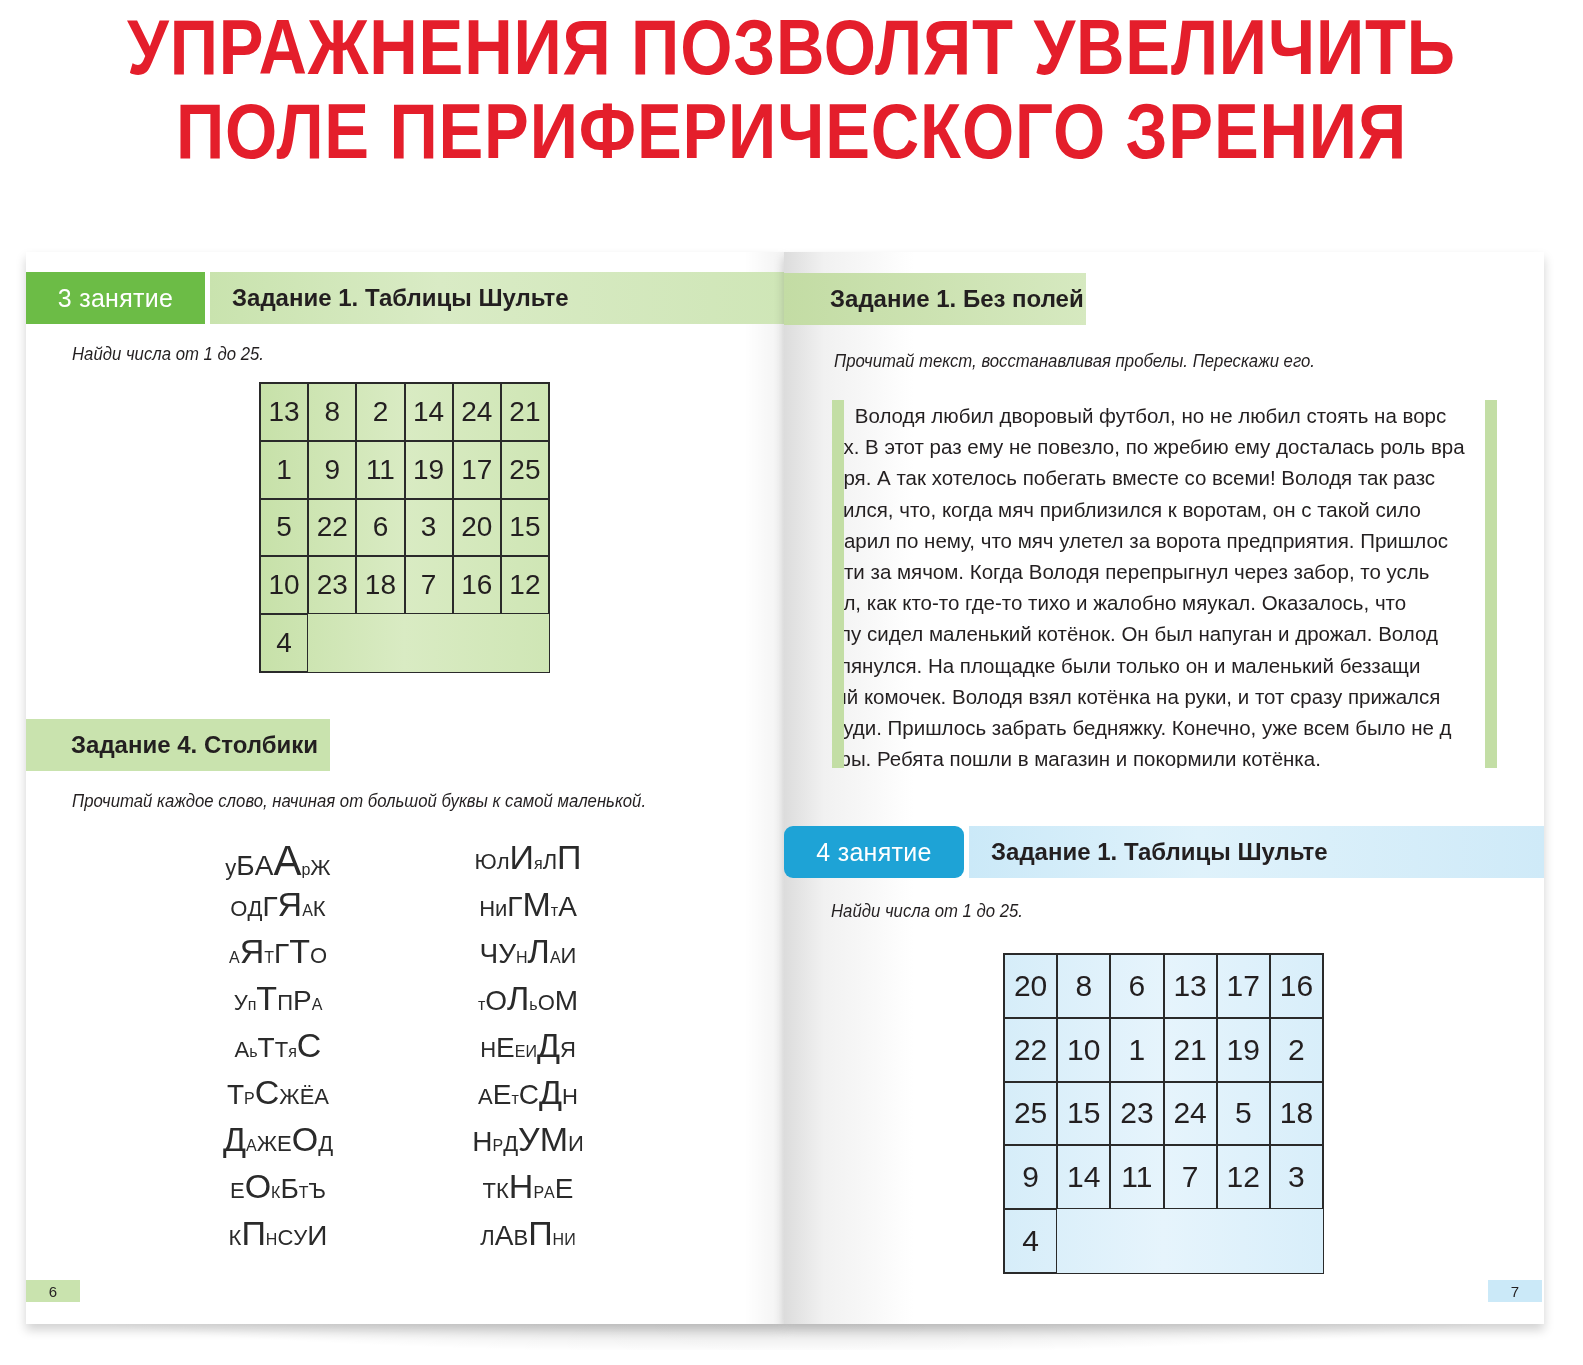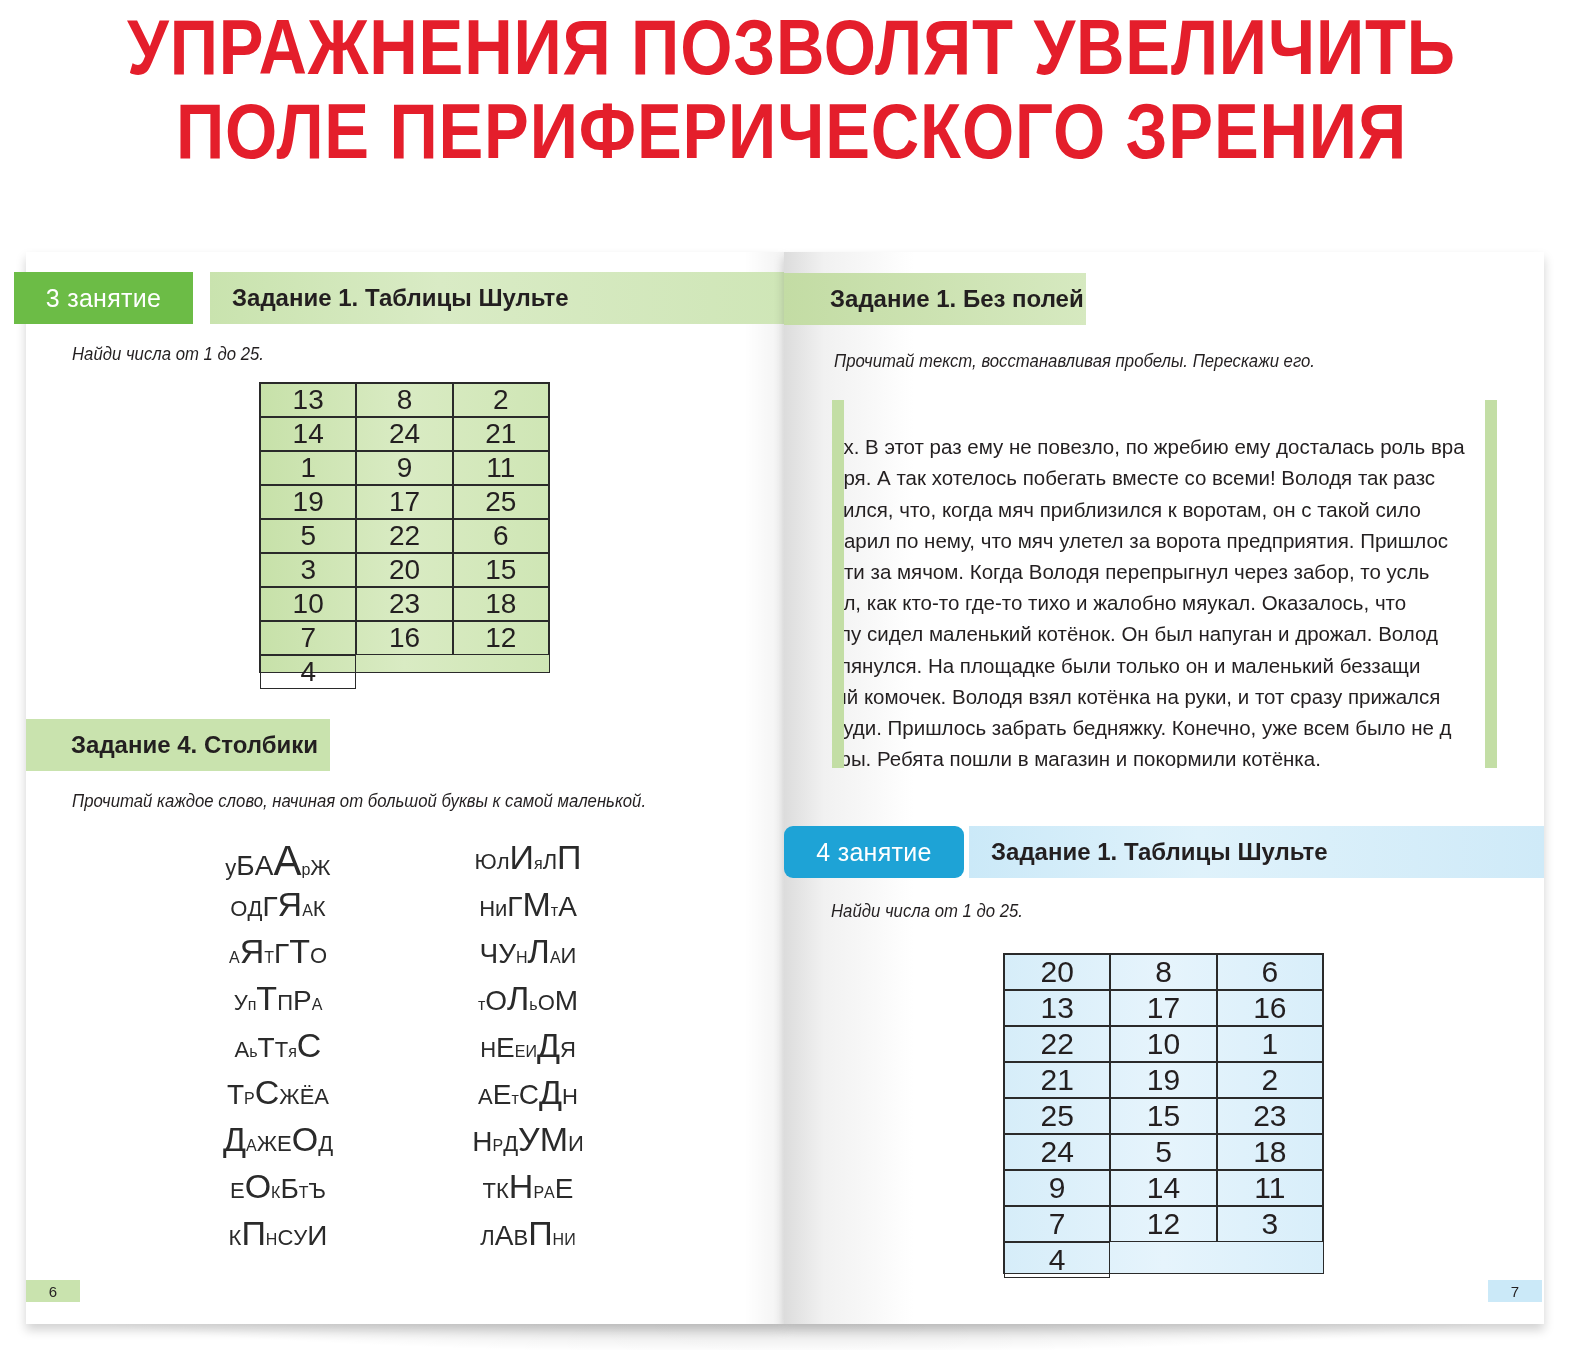--- a/index.html
+++ b/index.html
@@ -43,21 +43,21 @@
   .green-bar { background: linear-gradient(to right, #c9e3ae 0%, #d9ebc5 40%, #cfe6b7 100%); }
   .blue-tab { background: #1ea3d6; }
   .blue-bar { background: linear-gradient(to right, #cbe9f8 0%, #dff2fb 40%, #cfeaf8 100%); }
 
   .instruction {
     position: absolute; font-style: italic; font-size: 18px; color: #231f20;
     transform: scaleX(0.93); transform-origin: left center; white-space: nowrap;
   }
 
   .schulte {
-    position: absolute; display: grid; grid-template-columns: repeat(3, 1fr);
+    position: absolute; display: grid; grid-template-columns: repeat(6, 1fr);
     grid-template-rows: repeat(5, 1fr); border: 1.5px solid #2a2a2a;
   }
   .schulte .cell {
     border: 1px solid #2a2a2a; display: flex; align-items: center; justify-content: center;
     font-size: 28px; color: #231f20;
   }
   .schulte.green { background: linear-gradient(to right, #c7e1a9, #d9ebc3 50%, #cfe6b5); }
   .schulte.blue { background: linear-gradient(to right, #d6edf9, #e6f4fc 50%, #d8eefa); }
   .schulte.blue .cell { font-size: 30px; }
 
@@ -94,21 +94,21 @@
 
 <div class="headline">
   <div class="line1">УПРАЖНЕНИЯ ПОЗВОЛЯТ УВЕЛИЧИТЬ</div>
   <div class="line2">ПОЛЕ ПЕРИФЕРИЧЕСКОГО ЗРЕНИЯ</div>
 </div>
 
 <div class="book-shadow"></div>
 
 <div class="page left"></div>
 
-<div class="lesson-tab green-tab" style="left:14px; top:272px; width:179px;">3 занятие</div>
+<div class="lesson-tab green-tab" style="left:26px; top:272px; width:179px;">3 занятие</div>
 <div class="task-bar green-bar" style="left:210px; top:272px; width:574px;">Задание 1. Таблицы Шульте</div>
 <div class="instruction" style="left:72px; top:344px;">Найди числа от 1 до 25.</div>
 
 <div class="schulte green" id="grid-left" style="left:259px; top:382px; width:291px; height:291px;">
     <div class="cell">13</div>
     <div class="cell">8</div>
     <div class="cell">2</div>
     <div class="cell">14</div>
     <div class="cell">24</div>
     <div class="cell">21</div>
@@ -297,20 +297,21 @@
     <div class="line" style="top: 312px; white-space: pre; transform: scaleX(1); width: 653px;">руди. Пришлось забрать бедняжку. Конечно, уже всем было не д</div>
     <div class="line" style="top: 280.8px; white-space: pre; transform: scaleX(1); width: 653px;">ый комочек. Володя взял котёнка на руки, и тот сразу прижался</div>
     <div class="line" style="top: 249.6px; white-space: pre; transform: scaleX(1); width: 653px;">глянулся. На площадке были только он и маленький беззащи</div>
     <div class="line" style="top: 218.4px; white-space: pre; transform: scaleX(1); width: 653px;">глу сидел маленький котёнок. Он был напуган и дрожал. Волод</div>
     <div class="line" style="top: 187.2px; white-space: pre; transform: scaleX(1); width: 653px;">ал, как кто-то где-то тихо и жалобно мяукал. Оказалось, что</div>
     <div class="line" style="top: 156px; white-space: pre; transform: scaleX(1); width: 653px;">дти за мячом. Когда Володя перепрыгнул через забор, то усль</div>
     <div class="line" style="top: 124.8px; white-space: pre; transform: scaleX(1); width: 653px;">дарил по нему, что мяч улетел за ворота предприятия. Пришлос</div>
     <div class="line" style="top: 93.6px; white-space: pre; transform: scaleX(1); width: 653px;">пился, что, когда мяч приблизился к воротам, он с такой сило</div>
     <div class="line" style="top: 62.4px; white-space: pre; transform: scaleX(1); width: 653px;">аря. А так хотелось побегать вместе со всеми! Володя так разс</div>
     <div class="line" style="top: 31.2px; white-space: pre; transform: scaleX(1); width: 653px;">ах. В этот раз ему не повезло, по жребию ему досталась роль вра</div>
+    <div class="line" style="top: 0px; white-space: pre; transform: scaleX(1); width: 653px;">    Володя любил дворовый футбол, но не любил стоять на ворс</div>
   <div class="edge-left"></div>
   <div class="edge-right"></div>
 </div>
 
 <div class="lesson-tab blue-tab" style="left:784px; top:826px; width:180px;border-radius:9px;">4 занятие</div>
 <div class="task-bar blue-bar" style="left:969px; top:826px; width:575px;">Задание 1. Таблицы Шульте</div>
 <div class="instruction" style="left:831px; top:901px;">Найди числа от 1 до 25.</div>
 
 <div class="schulte blue" id="grid-right" style="left:1003px; top:953px; width:321px; height:321px;">
     <div class="cell">20</div>

